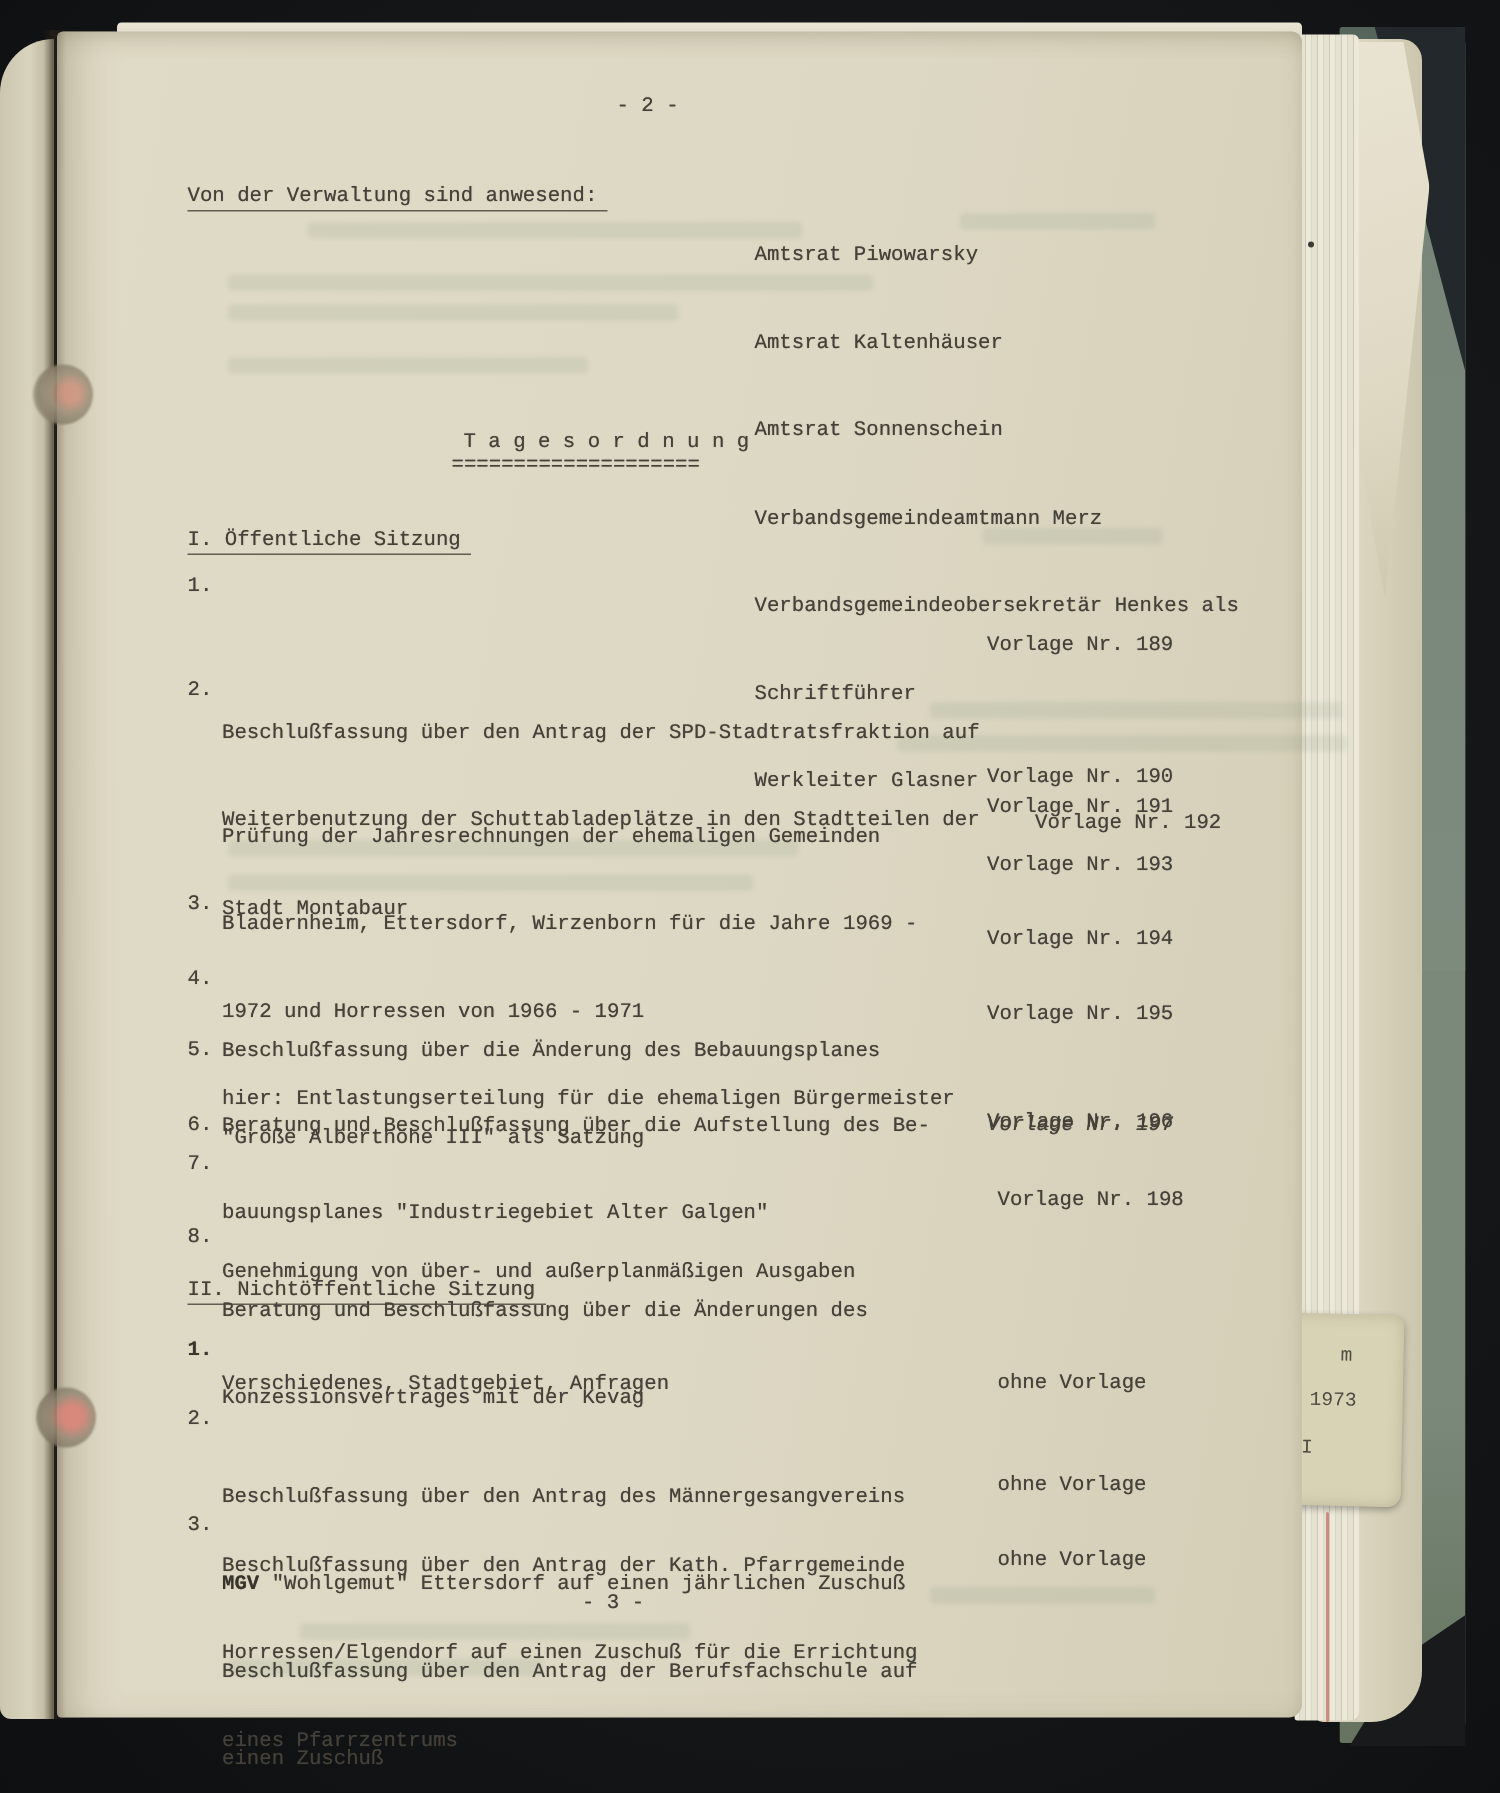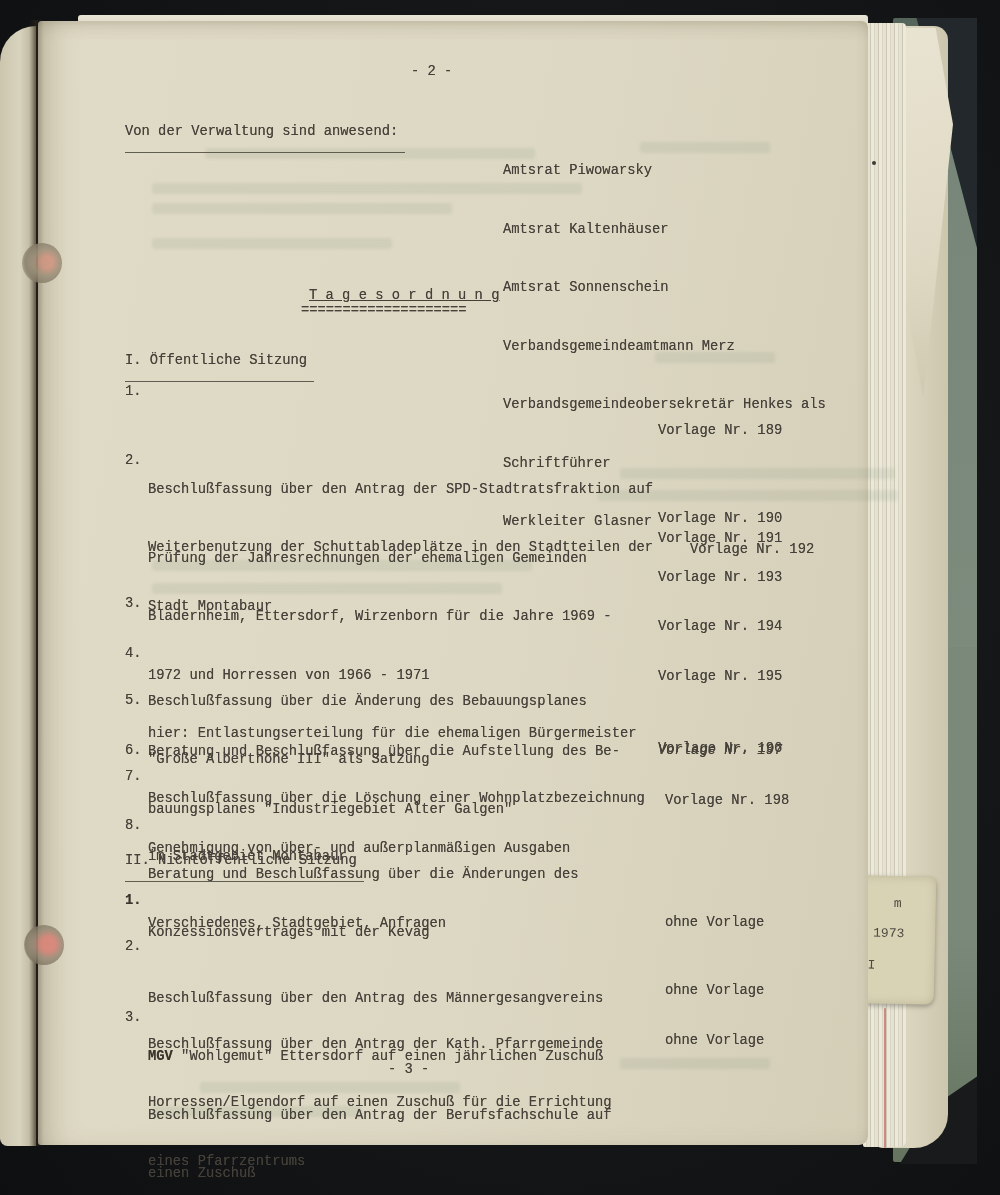--- a/index.html
+++ b/index.html
@@ -45,21 +45,21 @@
   .grommet{position:absolute;width:40px;height:40px;border-radius:50%;filter:blur(.6px);}
   .grommet-top{left:22px;top:243px;
     background:radial-gradient(circle at 62% 48%,rgba(206,142,122,.8) 0 18%,rgba(158,146,124,.92) 42%,rgba(134,124,103,.85) 66%,rgba(128,118,98,.25) 85%,rgba(0,0,0,0) 100%);}
   .grommet-bottom{left:24px;top:925px;
     background:radial-gradient(circle at 60% 48%,rgba(216,130,118,.9) 0 22%,rgba(150,138,118,.88) 48%,rgba(124,114,94,.8) 70%,rgba(0,0,0,0) 88%);}
   .speck{position:absolute;left:872px;top:161px;width:4px;height:4px;border-radius:50%;background:#3d3b35;}
   
   .textlayer{position:absolute;inset:0;}
   .tw{position:absolute;font-size:13.8px;line-height:19.5px;color:#45413a;white-space:pre;
     text-shadow:0 0 .5px rgba(69,65,58,.7);}
-  .u{border-bottom:1.5px solid rgba(74,70,62,.85);padding-bottom:13px;padding-right:7px;}
+  .u{border-bottom:1.5px solid rgba(74,70,62,.85);padding-bottom:1px;padding-right:7px;}
   .item .num{position:absolute;left:0;top:0;}
   .item .lines{margin-left:23px;}
   .b{font-weight:bold;color:#39352d;}
   .ref{left:658px;}
   .ref2{left:665px;}
   
   .ghost{position:absolute;height:11px;border-radius:3px;background:rgba(118,137,114,.13);filter:blur(1.4px);}
 </style>
 </head>
 <body>
@@ -112,21 +112,21 @@
     <div class="tw" style="left:503px;top:122px;">
       <div>Amtsrat Piwowarsky</div>
       <div>Amtsrat Kaltenhäuser</div>
       <div>Amtsrat Sonnenschein</div>
       <div>Verbandsgemeindeamtmann Merz</div>
       <div>Verbandsgemeindeobersekretär Henkes als</div>
       <div>Schriftführer</div>
       <div>Werkleiter Glasner</div>
     </div>
 
-    <div class="tw" style="left:309px;top:286px;text-decoration:underline;">T a g e s o r d n u n g</div>
+    <div class="tw" style="left:309px;top:286px;">T a g e s o r d n u n g</div>
     <div class="tw" style="left:301px;top:301px;">====================</div>
 
     <div class="tw" style="left:125px;top:351px;"><span class="u">I. Öffentliche Sitzung</span></div>
 
     <div class="tw item" style="left:125px;top:382px;">
       <span class="num">1.</span>
       <div class="lines">
         <div>Beschlußfassung über den Antrag der SPD-Stadtratsfraktion auf</div>
         <div>Weiterbenutzung der Schuttabladeplätze in den Stadtteilen der</div>
         <div>Stadt Montabaur</div>
@@ -161,24 +161,20 @@
       <span class="num">4.</span>
       <div class="lines">
         <div>Beratung und Beschlußfassung über die Aufstellung des Be-</div>
         <div>bauungsplanes "Industriegebiet Alter Galgen"</div>
       </div>
     </div>
     <div class="tw ref" style="top:667px;">Vorlage Nr. 195</div>
 
     <div class="tw item" style="left:125px;top:691px;">
       <span class="num">5.</span>
-      <div class="lines">
-        <div>Beschlußfassung über die Löschung einer Wohnplatzbezeichnung</div>
-        <div>im Stadtgebiet Montabaur</div>
-      </div>
     </div>
     <div class="tw ref" style="top:739px;">Vorlage Nr. 196</div>
 
     <div class="tw item" style="left:125px;top:741px;">
       <span class="num">6.</span>
       <div class="lines">
         <div>Genehmigung von über- und außerplanmäßigen Ausgaben</div>
       </div>
     </div>
     <div class="tw ref" style="top:741px;font-style:italic;">Vorlage Nr. 197</div>

